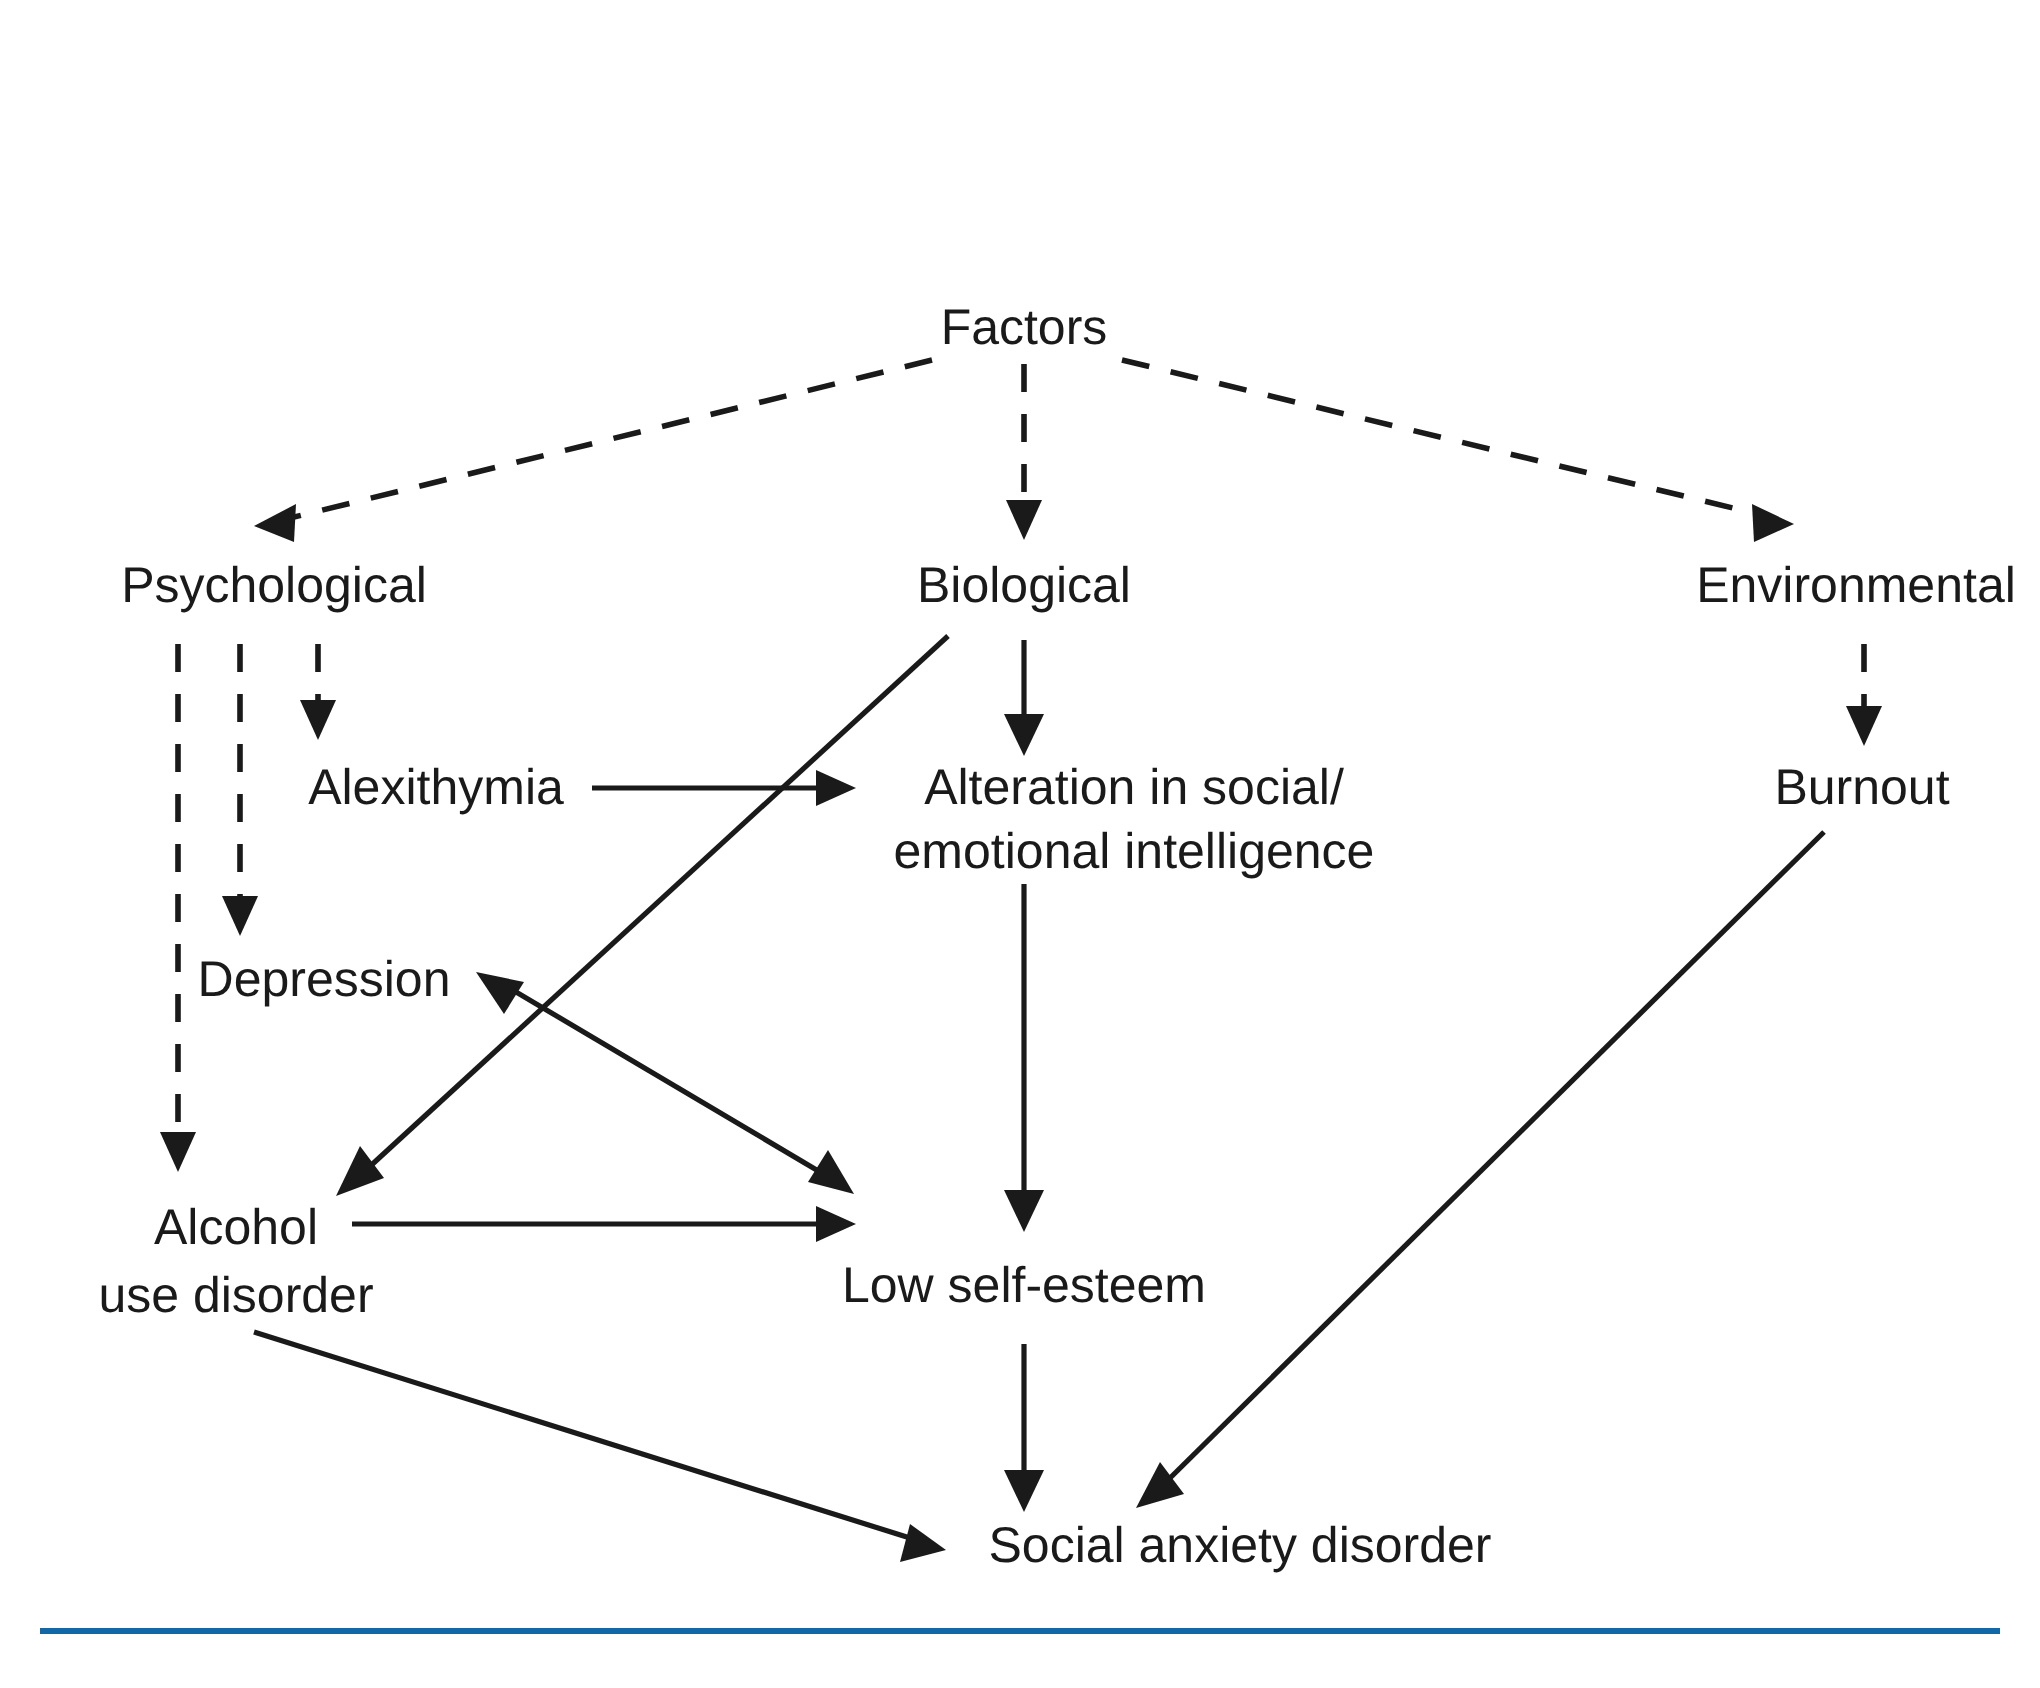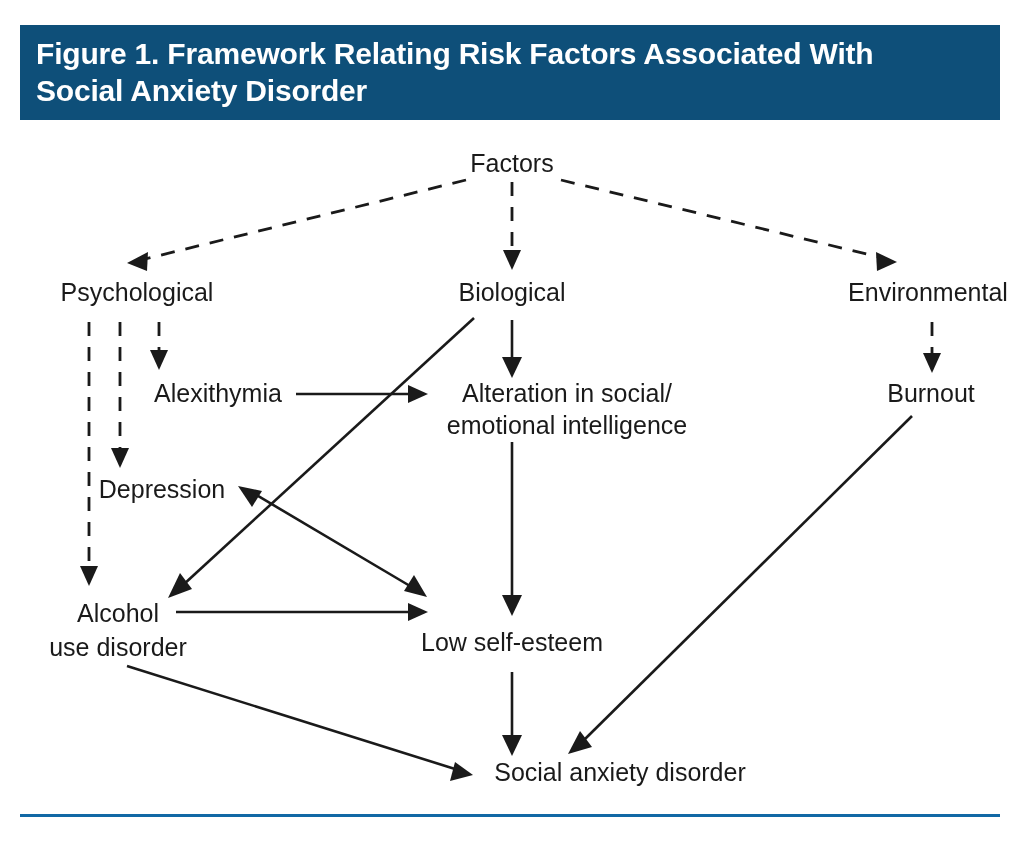--- a/index.html
+++ b/index.html
@@ -81,24 +81,20 @@
   .arrow-head {
     fill: #1a1a1a;
     stroke: none;
   }
 </style>
 </head>
 <body>
 
 <div id="figure-root">
 
-  <div id="figure-header">
-    <h1 id="figure-header-title">Figure 1. Framework Relating Risk Factors Associated With
-Social Anxiety Disorder</h1>
-  </div>
 
   <svg id="diagram-canvas" viewBox="0 0 1020 844">
 
     <g>
       <line class="flow-line-dashed" x1="466" y1="180" x2="141" y2="260"></line>
       <polygon class="arrow-head" points="127,263 148,252 147,271"></polygon>
     </g>
 
     <g>
       <line class="flow-line-dashed" x1="512" y1="182" x2="512" y2="256"></line>

